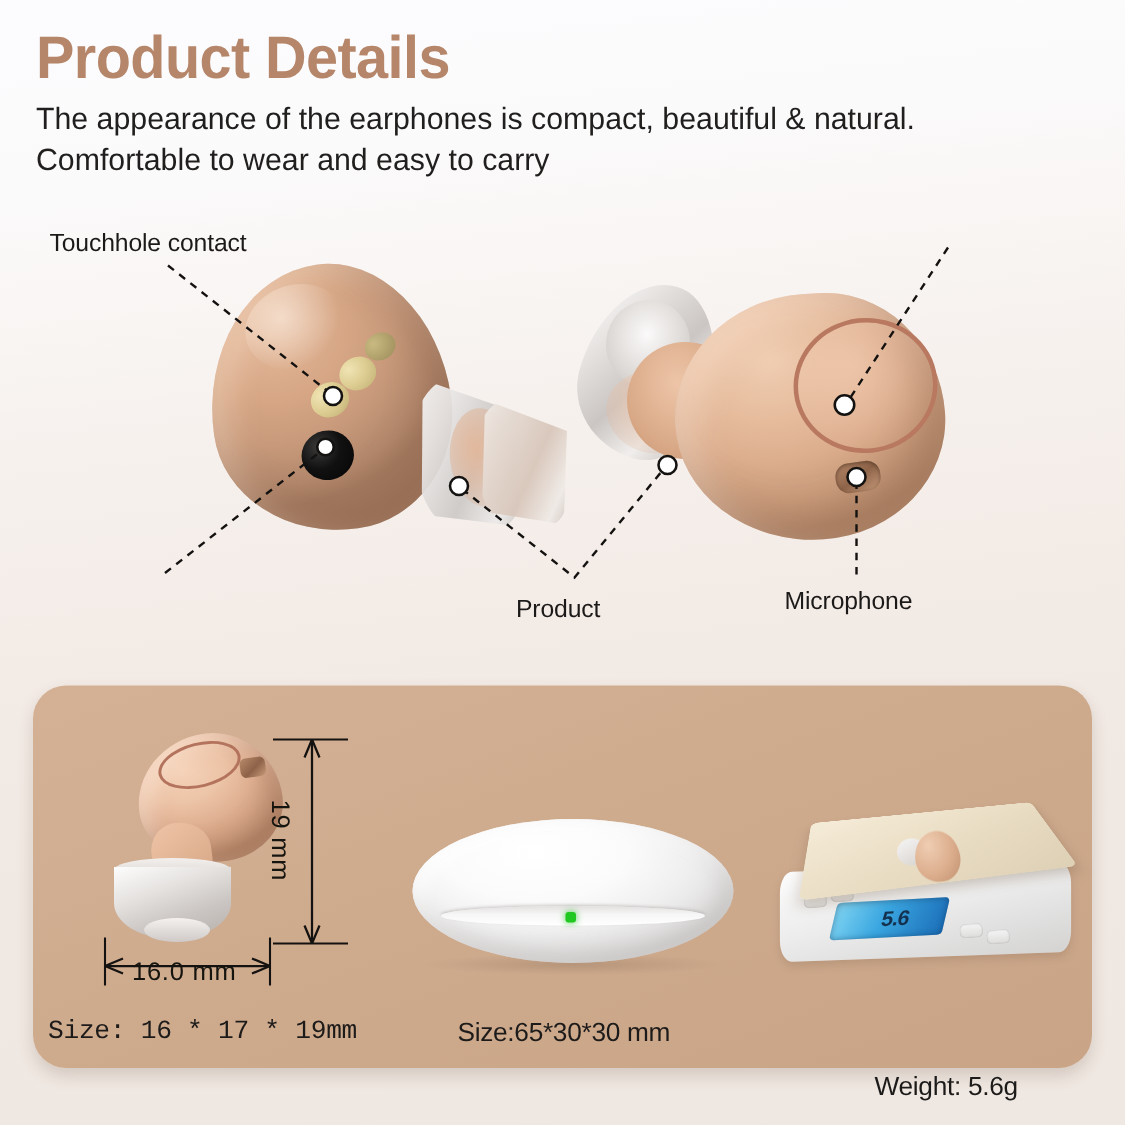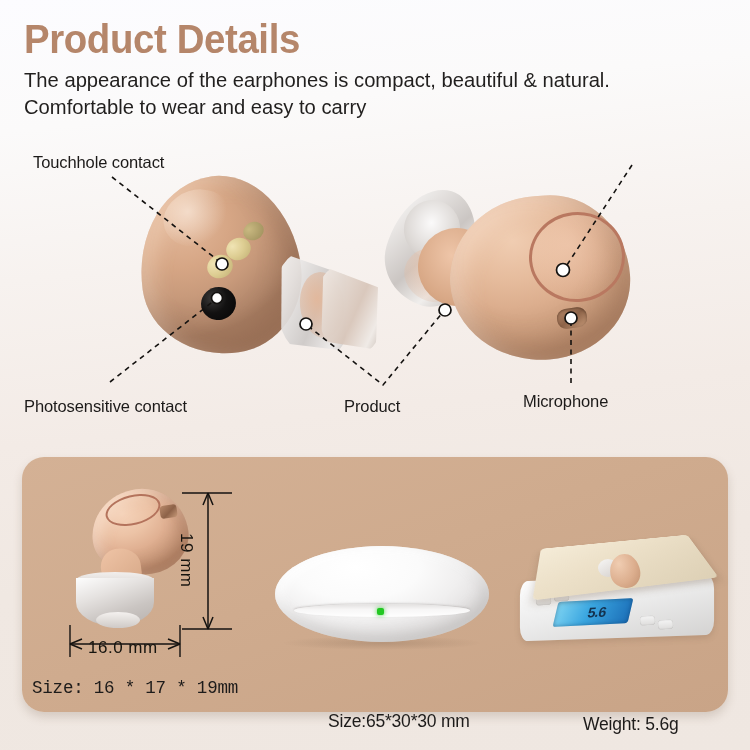--- a/index.html
+++ b/index.html
@@ -221,21 +221,21 @@
     box-shadow: 0 5px 10px rgba(120,96,78,.22);
   }
   .spec-caption {
     position: absolute;
     font-size: 17.5px;
     color: #1d1b1a;
     white-space: nowrap;
     letter-spacing: -0.2px;
   }
   #cap-1 { left: 32px;  top: 678px; font-family: Liberation Mono, monospace; }
-  #cap-2 { left: 328px; top: 678px; margin-top: 33px; }
+  #cap-2 { left: 305px; top: 678px; }
   #cap-3 { left: 583px; top: 678px; margin-top: 36px; }
 
   
   #dim-v-label {
     position: absolute;
     left: 196px; top: 533px;
     font-size: 17px;
     color: #16140f;
     transform: rotate(90deg);
     transform-origin: left top;
@@ -456,21 +456,20 @@
     <circle class="dot" cx="445" cy="310" r="6"></circle>
 
     <path class="leader" d="M 632 165 L 565 268"></path>
     <circle class="dot" cx="563" cy="270" r="6.5"></circle>
 
     <path class="leader" d="M 571 383 L 571 320"></path>
     <circle class="dot" cx="571" cy="318" r="6"></circle>
   </svg>
 
   <div class="callout" id="lbl-charging">Touchhole contact</div>
-  <div class="callout" id="lbl-photo">Photosensitive contact</div>
   <div class="callout" id="lbl-earplugs">Product</div>
   <div class="callout" id="lbl-microphone">Microphone</div>
 
   <div id="panel"></div>
 
   <div id="mini-bud"></div>
   <div id="mini-ring"></div>
   <div id="mini-mic"></div>
   <div id="mini-stem"></div>
   <div id="mini-dome-lip"></div>

